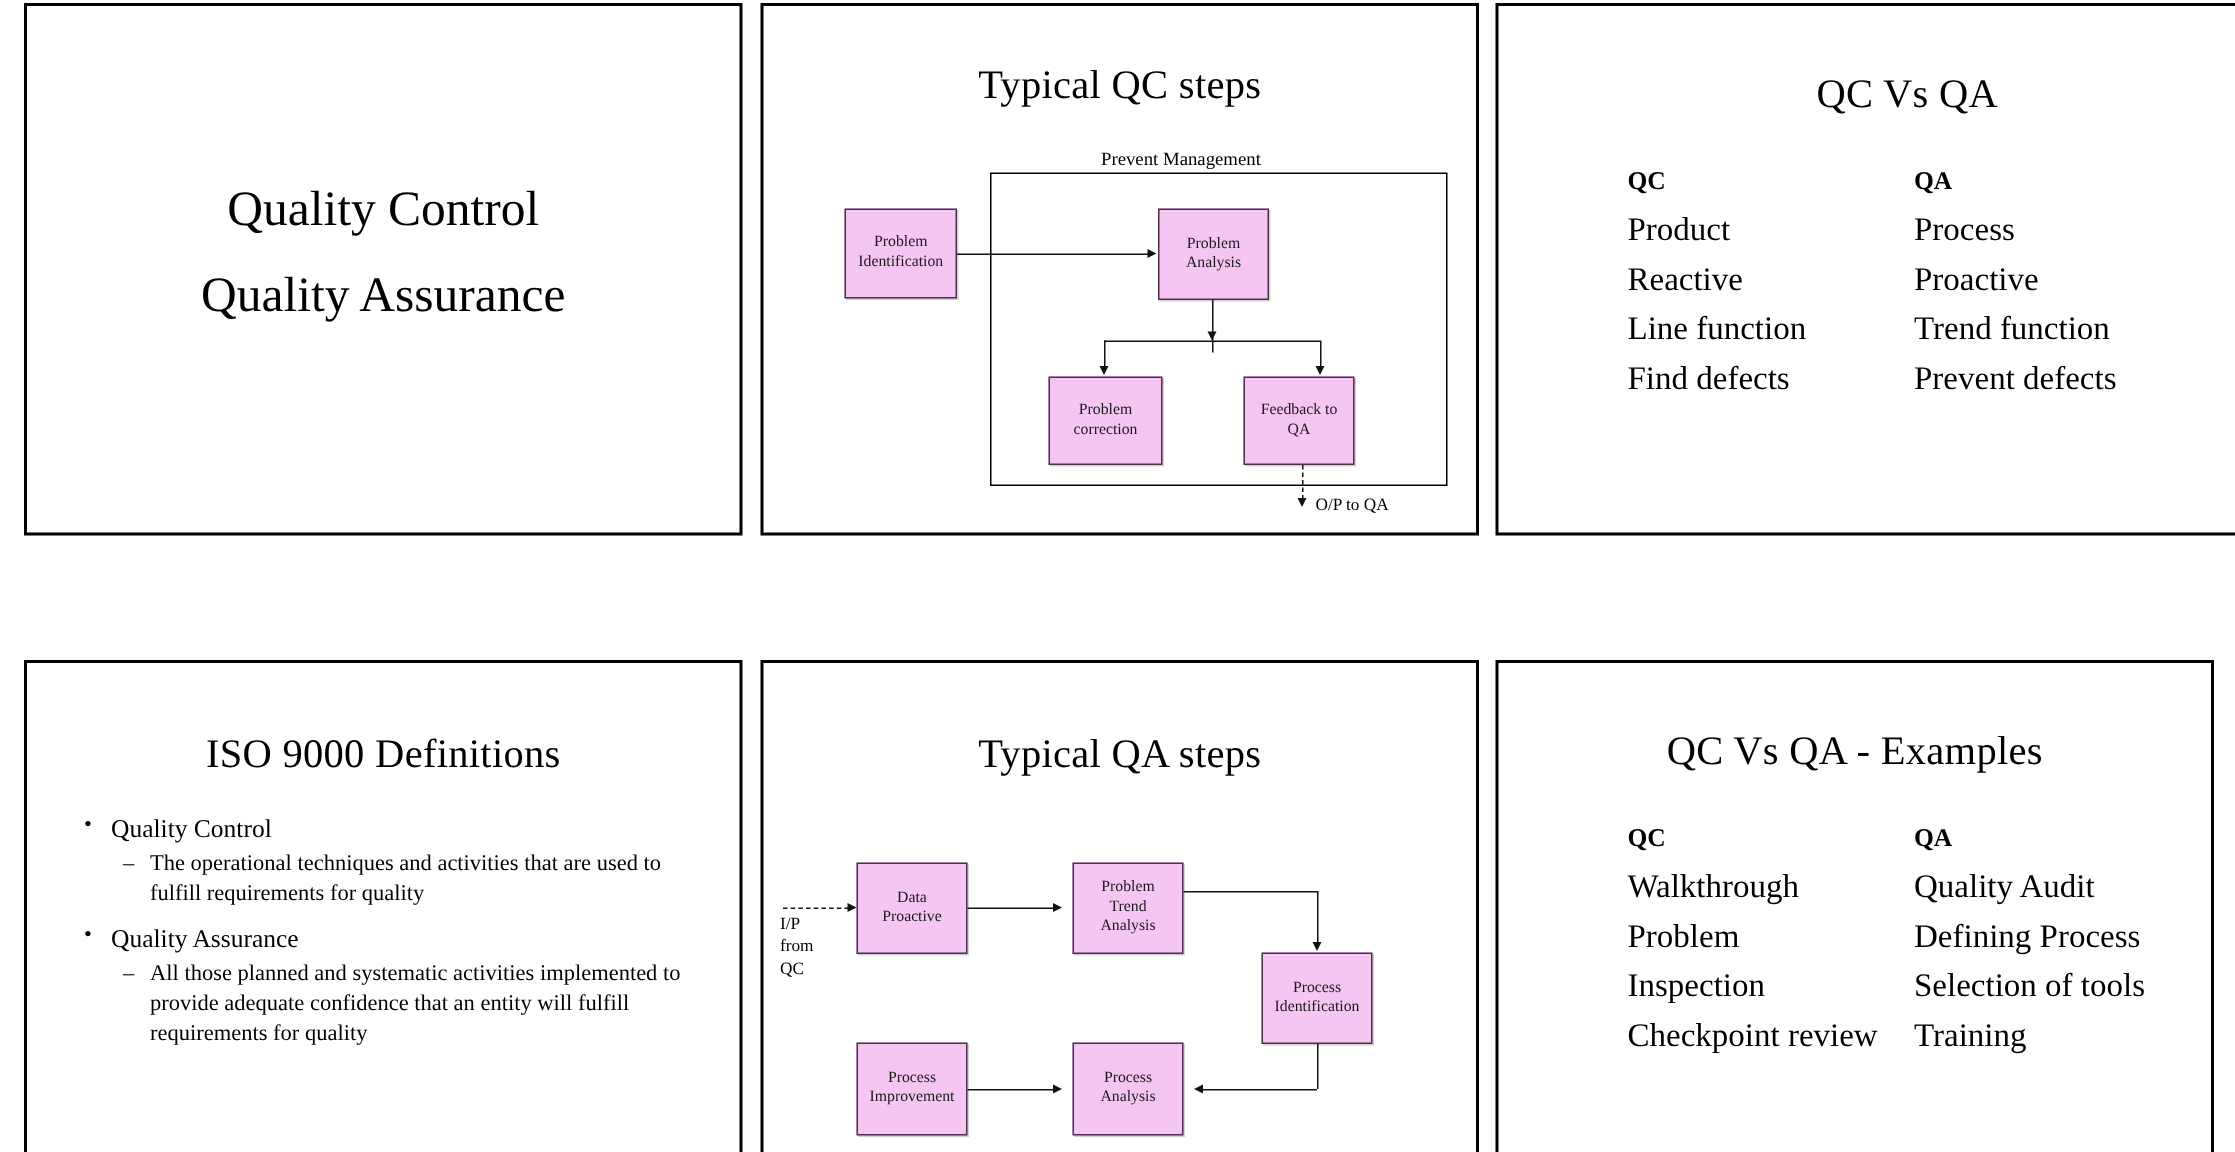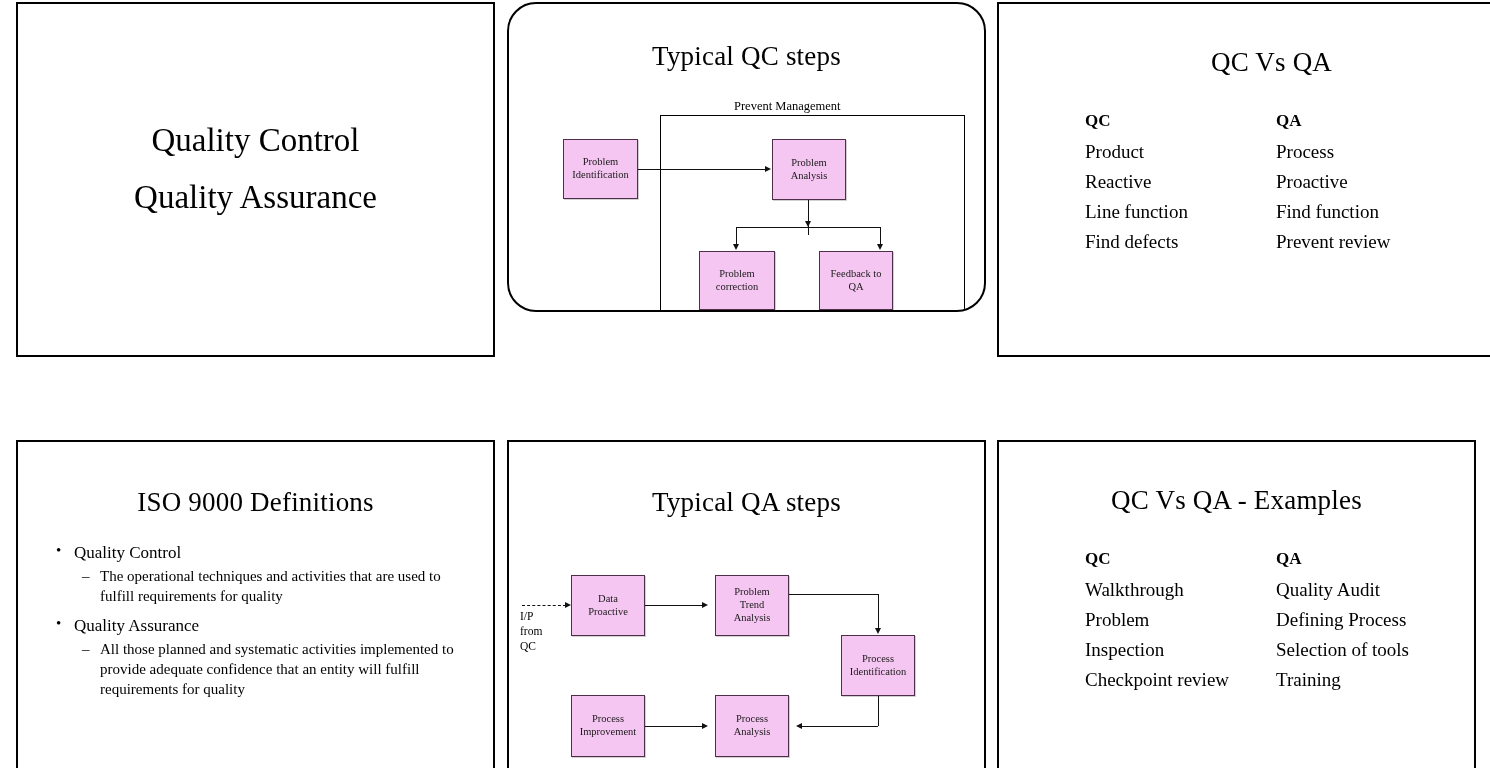--- a/index.html
+++ b/index.html
@@ -7,42 +7,42 @@
   body{
     width:1490px;height:768px;position:relative;overflow:hidden;
     font-family:"Liberation Serif","DejaVu Serif",serif;color:#000;
   }
   .slide{
     position:absolute;background:#ffffff;border:2px solid #000;
     box-sizing:border-box;overflow:hidden;
   }
   
   #slide-1{left:16px;  top:2px;   width:479px; height:355px;}
-  #slide-2{left:507px; top:2px;   width:479px; height:310px;border-radius:29px;}
+  #slide-2{left:507px; top:2px;   width:479px; height:355px;}
   #slide-3{left:997px; top:2px;   width:549px; height:355px;}
   #slide-4{left:16px;  top:440px; width:479px; height:330px;}
   #slide-5{left:507px; top:440px; width:479px; height:330px;}
   #slide-6{left:997px; top:440px; width:479px; height:330px;}
 
   
   .slide-title{
     position:absolute;left:0;right:0;text-align:center;
     font-size:27px;line-height:1.1;font-weight:400;letter-spacing:.2px;
   }
 
   
   .title-stack{
     position:absolute;left:0;right:0;top:108px;text-align:center;
   }
   .title-stack .ln{font-size:33px;line-height:1.72;display:block;}
 
   
   .col{position:absolute;}
   .col .hdr{font-weight:bold;font-size:17px;line-height:1;margin-bottom:13px;}
-  .col .row{font-size:19px;line-height:1;margin-bottom:11px;white-space:nowrap;}
+  .col .row{font-size:22px;line-height:1;margin-bottom:11px;white-space:nowrap;}
 
   
   .bullets{position:absolute;left:38px;top:100px;right:18px;}
   .b1{font-size:17px;line-height:1.25;margin:0 0 4px 0;padding-left:18px;position:relative;}
   .b1:before{content:"\2022";position:absolute;left:0;top:-1px;font-size:15px;}
   .b2{font-size:15px;line-height:1.33;margin:0 0 8px 0;padding-left:44px;position:relative;}
   .b2:before{content:"\2013";position:absolute;left:26px;top:0;}
   .b1.second{margin-top:6px;}
 
   
@@ -85,21 +85,21 @@
 
     <div class="node" style="left:54px;top:135px;width:75px;height:60px;white-space:pre-line;">Problem
 Identification</div>
 
     <div class="node" style="left:263px;top:135px;width:74px;height:61px;white-space:pre-line;">Problem
 Analysis</div>
 
     <div class="node" style="left:190px;top:247px;width:76px;height:59px;white-space:pre-line;">Problem
 correction</div>
 
-    <div class="node" style="left:310px;top:247px;width:74px;height:59px;white-space:pre-line;">Feedback to
+    <div class="node" style="left:320px;top:247px;width:74px;height:59px;white-space:pre-line;">Feedback to
 QA</div>
 
     <div class="ln-h" style="left:129px;top:165px;width:128px;"></div>
     <div class="arrow right" style="left:256px;top:161.5px;"></div>
 
     <div class="ln-v" style="left:299px;top:196px;height:27px;"></div>
     <div class="ln-h" style="left:227px;top:223px;width:144px;"></div>
     <div class="ln-v" style="left:227px;top:223px;height:18px;"></div>
     <div class="arrow down" style="left:223.5px;top:240px;"></div>
     <div class="ln-v" style="left:371px;top:223px;height:18px;"></div>
@@ -121,22 +121,22 @@
     <div class="row">Product</div>
     <div class="row">Reactive</div>
     <div class="row">Line function</div>
     <div class="row">Find defects</div>
   </div>
 
   <div class="col" style="left:277px;top:108px;">
     <div class="hdr">QA</div>
     <div class="row">Process</div>
     <div class="row">Proactive</div>
-    <div class="row">Find function</div>
-    <div class="row">Prevent review</div>
+    <div class="row">Trend function</div>
+    <div class="row">Prevent defects</div>
   </div>
 </div>
 
 <div class="slide" id="slide-4">
   <div class="slide-title" style="top:46px;text-align:center;">ISO 9000 Definitions</div>
 
   <div class="bullets">
     <p class="b1">Quality Control</p>
     <p class="b2">The operational techniques and activities that are used to fulfill requirements for quality</p>
     <p class="b1 second">Quality Assurance</p>

